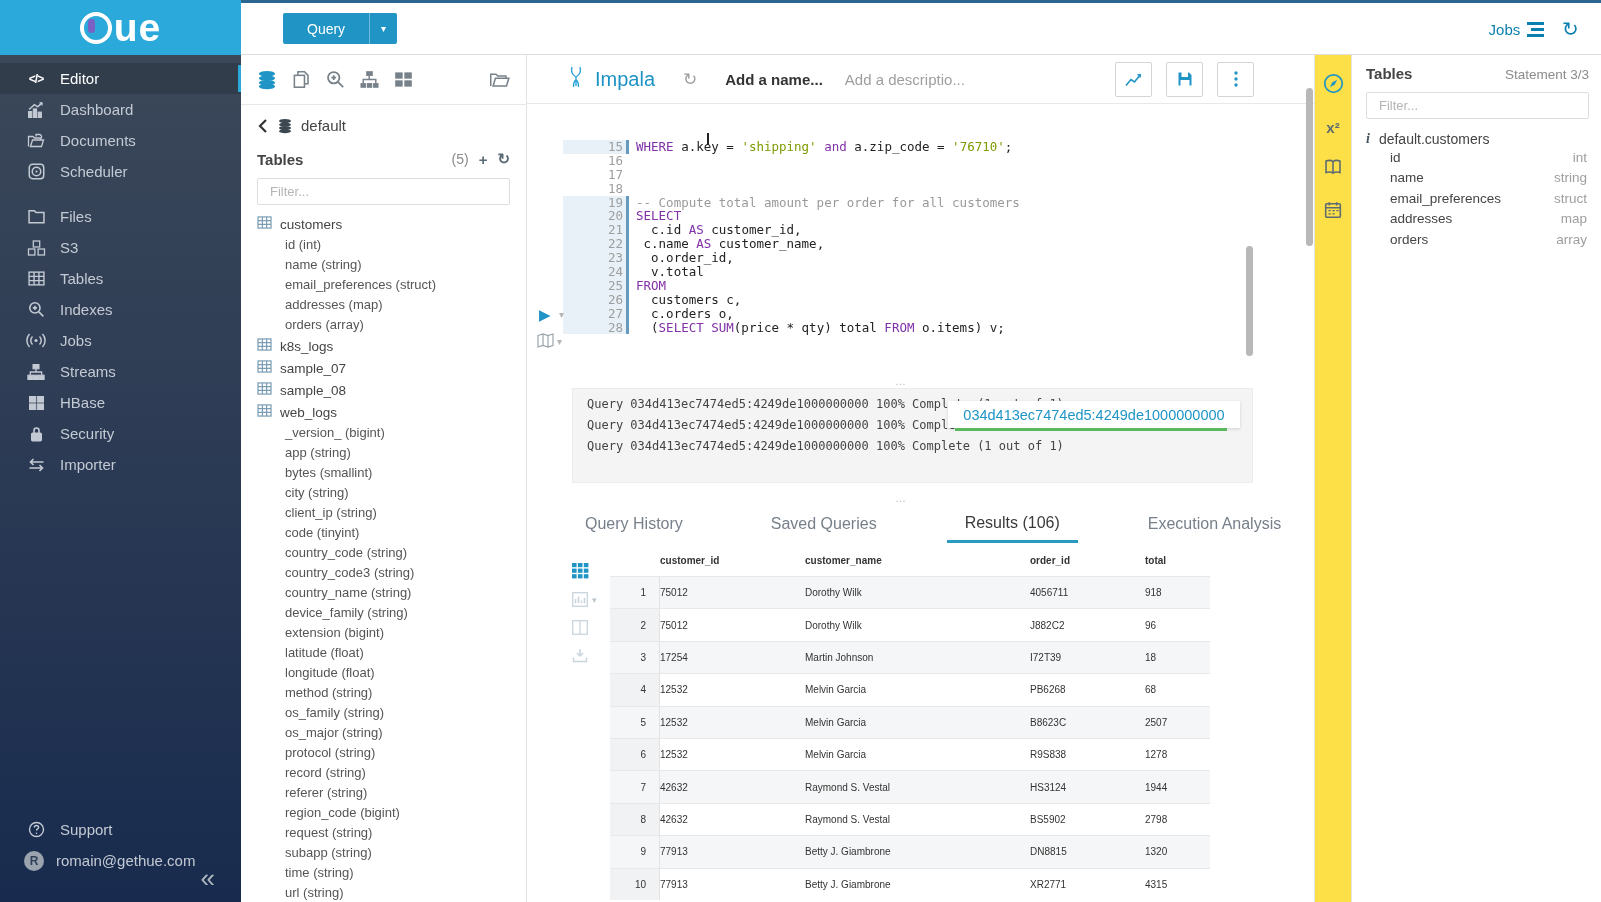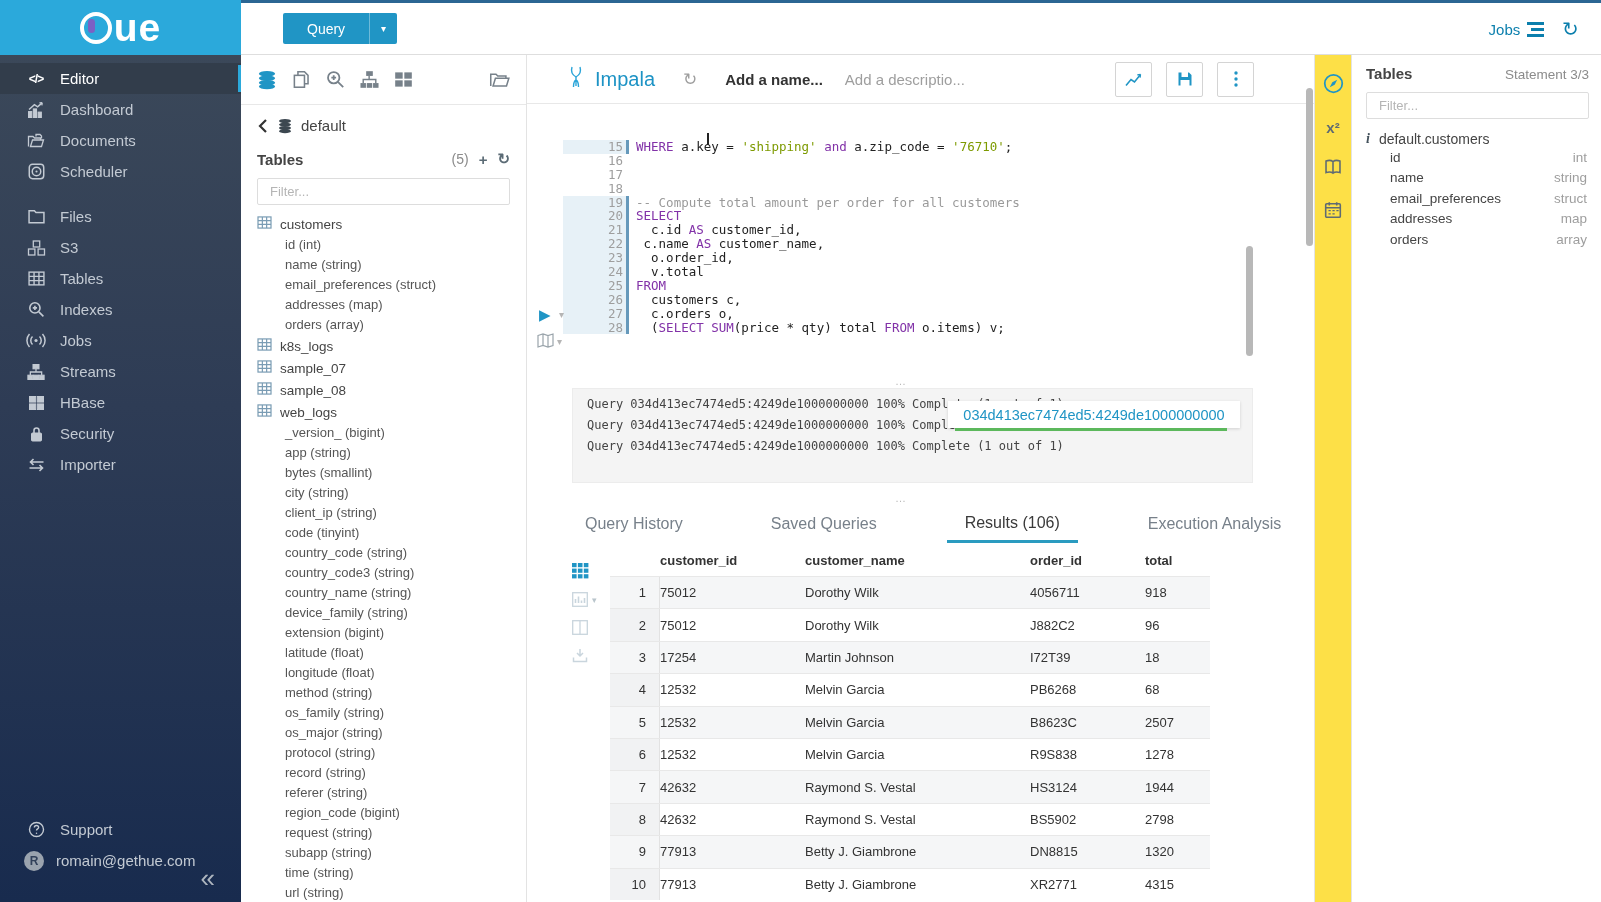--- a/index.html
+++ b/index.html
@@ -97,21 +97,21 @@
            box-sizing:border-box;padding:8px 0 0 14px;}
   .log-box p{margin:0 0 7px 0;font-family:"DejaVu Sans Mono","Liberation Mono",monospace;font-size:12px;color:#444;}
   .id-tooltip{position:absolute;left:421px;top:346px;width:292px;height:27px;background:#fff;box-shadow:0 1px 3px rgba(0,0,0,.15);
               display:flex;align-items:center;justify-content:center;color:#2095c5;font-size:14.5px;}
   .id-underline{position:absolute;left:428px;top:373px;width:272px;height:3px;background:#5cb85c;}
   .tabs-row{position:absolute;left:40px;top:450px;height:38px;display:flex;gap:52px;}
   .tab{display:flex;align-items:center;padding:0 18px;font-size:16px;color:#77808a;cursor:pointer;box-sizing:border-box;}
   .tab.active{color:#3a3a3a;border-bottom:3px solid #2a9bc0;}
   .rail{position:absolute;left:45px;top:508px;width:28px;display:flex;flex-direction:column;gap:13px;align-items:flex-start;}
   .rail .rico{cursor:pointer;display:inline-flex;align-items:center;}
-  .results-table{position:absolute;left:83px;top:490px;width:600px;font-size:13px;color:#333;}
+  .results-table{position:absolute;left:83px;top:490px;width:600px;font-size:10px;color:#333;}
   .rt-head{display:flex;height:31px;align-items:center;font-weight:bold;}
   .rt-row{display:flex;height:31.4px;align-items:center;border-top:1px solid #e8e8e8;cursor:pointer;}
   .rt-row.odd .cell{background:#f5f6f7;}
   .rt-row .idx{background:#f1f2f3;border-right:1px solid #e2e2e2;}
   .cell{height:100%;display:flex;align-items:center;box-sizing:border-box;}
   .c-idx{width:50px;justify-content:flex-end;padding-right:13px;}
   .c-1{width:145px;padding-left:0;}
   .c-2{width:225px;}
   .c-3{width:115px;}
   .c-4{width:65px;}

